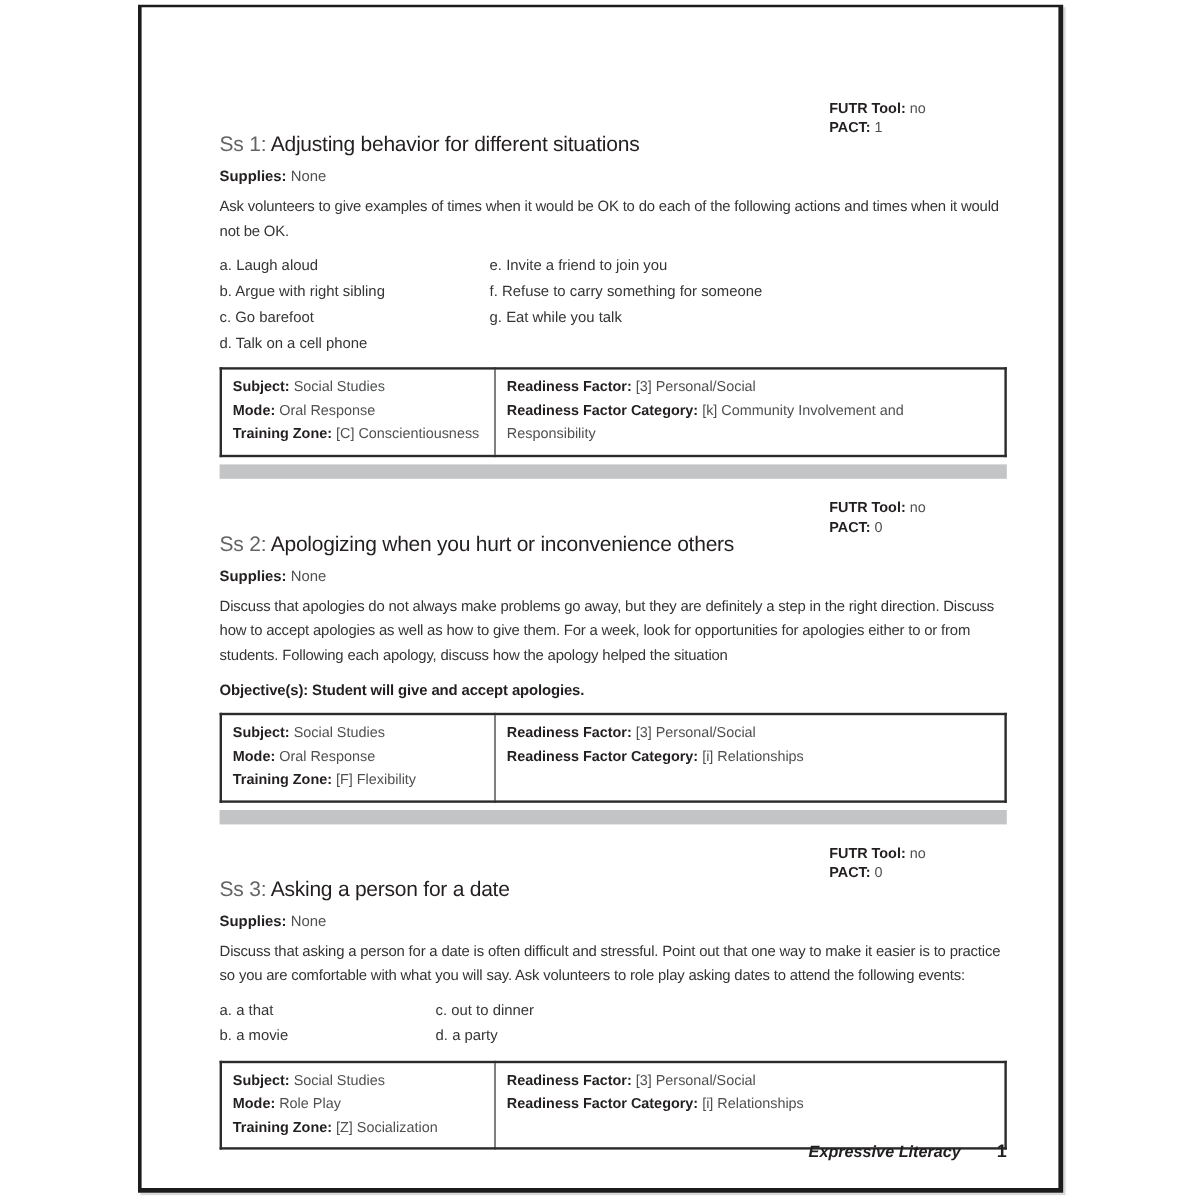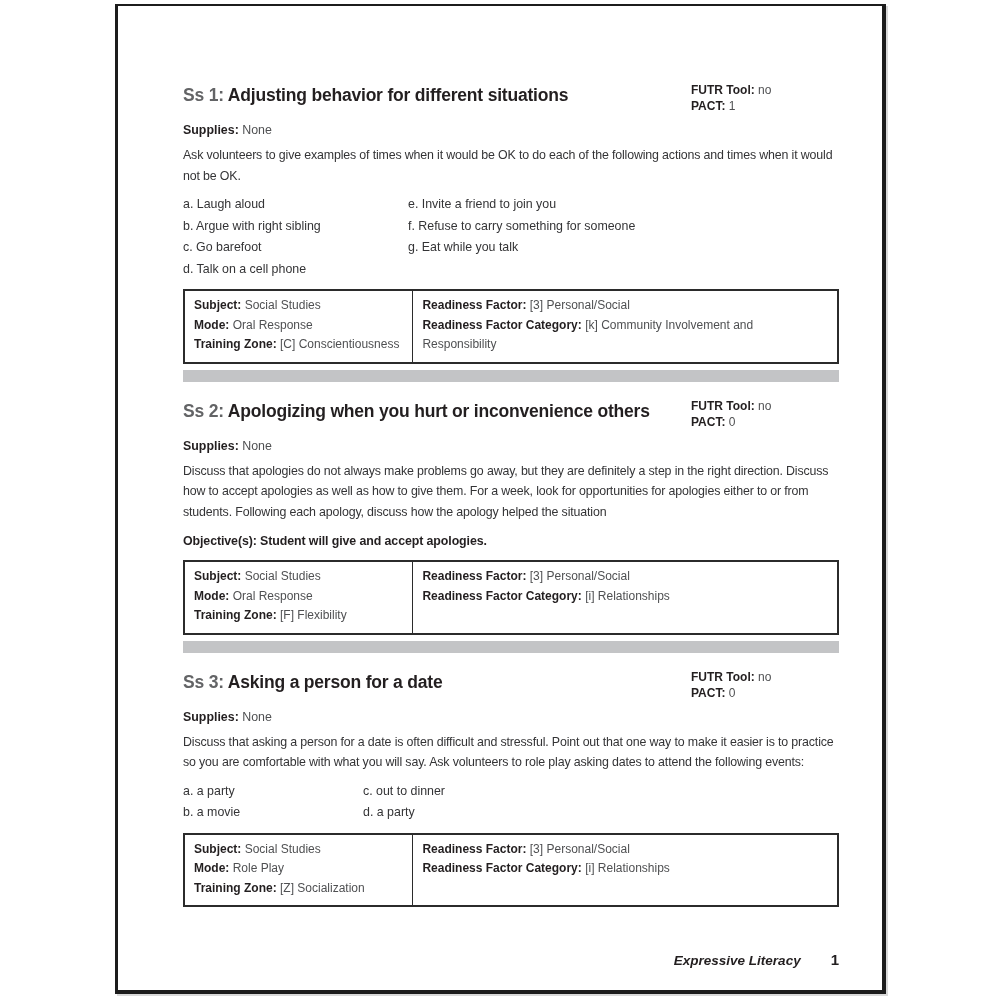--- a/index.html
+++ b/index.html
@@ -25,24 +25,24 @@
   }
 
   
   .section-header {
     display: flex;
     justify-content: space-between;
     align-items: flex-start;
   }
   .heading {
     font-size: 17.5px;
-    font-weight: bold;
+    font-weight: normal;
     letter-spacing: -0.2px;
     color: #231f20;
-    margin-top: 2px;
+    margin-top: 27px;
     line-height: 22px;
   }
   .ss-num { color: #636466; }
   .meta {
     width: 148px;
     flex-shrink: 0;
     font-size: 12px;
     line-height: 16px;
   }
   .meta .b { font-weight: bold; color: #231f20; }
@@ -208,21 +208,21 @@
         <h2 class="heading"><span class="ss-num">Ss 3:</span> <span>Asking a person for a date</span></h2>
         <div class="meta">
           <div class="meta-line"><span class="b">FUTR Tool:</span> <span class="v">no</span></div>
           <div class="meta-line"><span class="b">PACT:</span> <span class="v">0</span></div>
         </div>
       </div>
       <p class="supplies"><span class="b">Supplies:</span> <span class="v">None</span></p>
       <p class="desc">Discuss that asking a person for a date is often difficult and stressful. Point out that one way to make it easier is to practice so you are comfortable with what you will say. Ask volunteers to role play asking dates to attend the following events:</p>
       <div class="list cols-narrow">
         <div class="list-col">
-          <div class="list-item">a. a party</div>
+          <div class="list-item">a. a that</div>
           <div class="list-item">b. a movie</div>
         </div>
         <div class="list-col">
           <div class="list-item">c. out to dinner</div>
           <div class="list-item">d. a party</div>
         </div>
       </div>
       <table class="info">
         <tbody>
             <tr>

